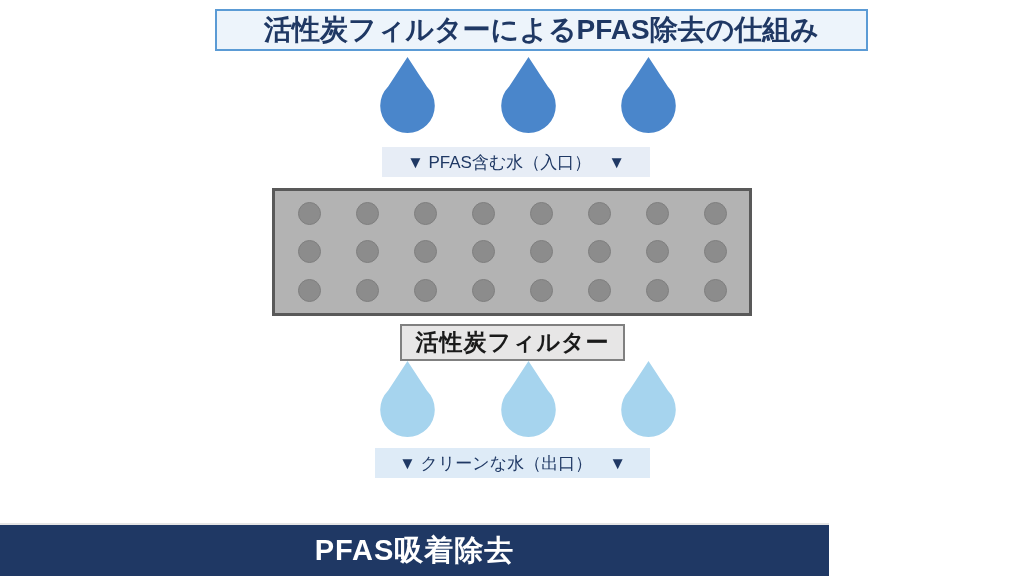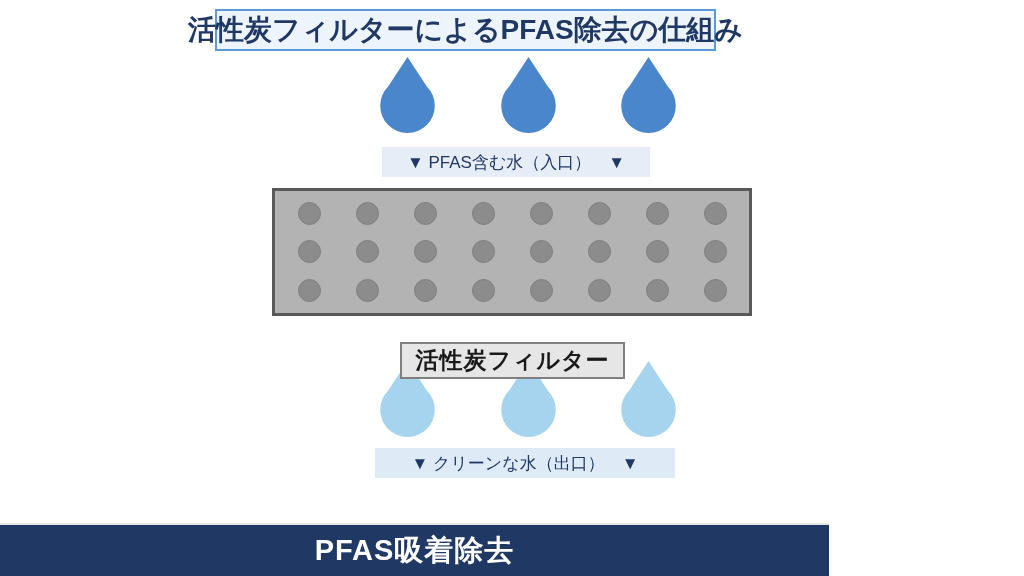--- a/index.html
+++ b/index.html
@@ -8,21 +8,21 @@
     width: 1024px;
     height: 576px;
     background: #ffffff;
     overflow: hidden;
     font-family: "Liberation Sans", "DejaVu Sans", sans-serif;
   }
 
   .title-box {
     position: absolute;
     left: 215px; top: 9px;
-    width: 501px; height: 42px;
+    width: 653px; height: 42px;
     box-sizing: border-box;
     background: var(--title-bg);
     border: 2px solid var(--title-border);
     display: flex; align-items: center; justify-content: center;
     font-size: 28px; font-weight: bold;
     color: var(--navy);
     white-space: nowrap;
   }
 
   .drops-row {
@@ -38,21 +38,21 @@
 
   .flow-label {
     position: absolute;
     box-sizing: border-box;
     display: flex; align-items: center; justify-content: center;
     color: var(--navy);
     font-size: 17px;
     white-space: nowrap;
   }
   .inlet-label  { left: 382px; top: 147px; width: 268px; height: 30px; background: var(--label-bg); }
-  .outlet-label { left: 375px; top: 448px; width: 300px; height: 30px; background: var(--outlet-label-bg); z-index: 2; }
+  .outlet-label { left: 375px; top: 448px; width: 275px; height: 30px; background: var(--outlet-label-bg); z-index: 2; }
 
   .filter-body {
     position: absolute;
     left: 272px; top: 188px;
     width: 480px; height: 128px;
     box-sizing: border-box;
     background: var(--filter-bg);
     border: 3px solid var(--filter-border);
     display: grid;
     grid-template-columns: repeat(8, 1fr);
@@ -63,21 +63,21 @@
   .dot {
     width: 23px; height: 23px;
     box-sizing: border-box;
     border-radius: 50%;
     background: var(--dot);
     border: 1px solid var(--dot-border);
   }
 
   .filter-label {
     position: absolute;
-    left: 400px; top: 342px;
+    left: 400px; top: 324px;
     width: 225px; height: 37px;
     box-sizing: border-box;
     background: var(--filter-label-bg);
     border: 2px solid var(--filter-label-border);
     display: flex; align-items: center; justify-content: center;
     font-size: 23px; font-weight: bold;
     color: #1a1a1a;
     letter-spacing: 1px;
     z-index: 2;
     white-space: nowrap;

